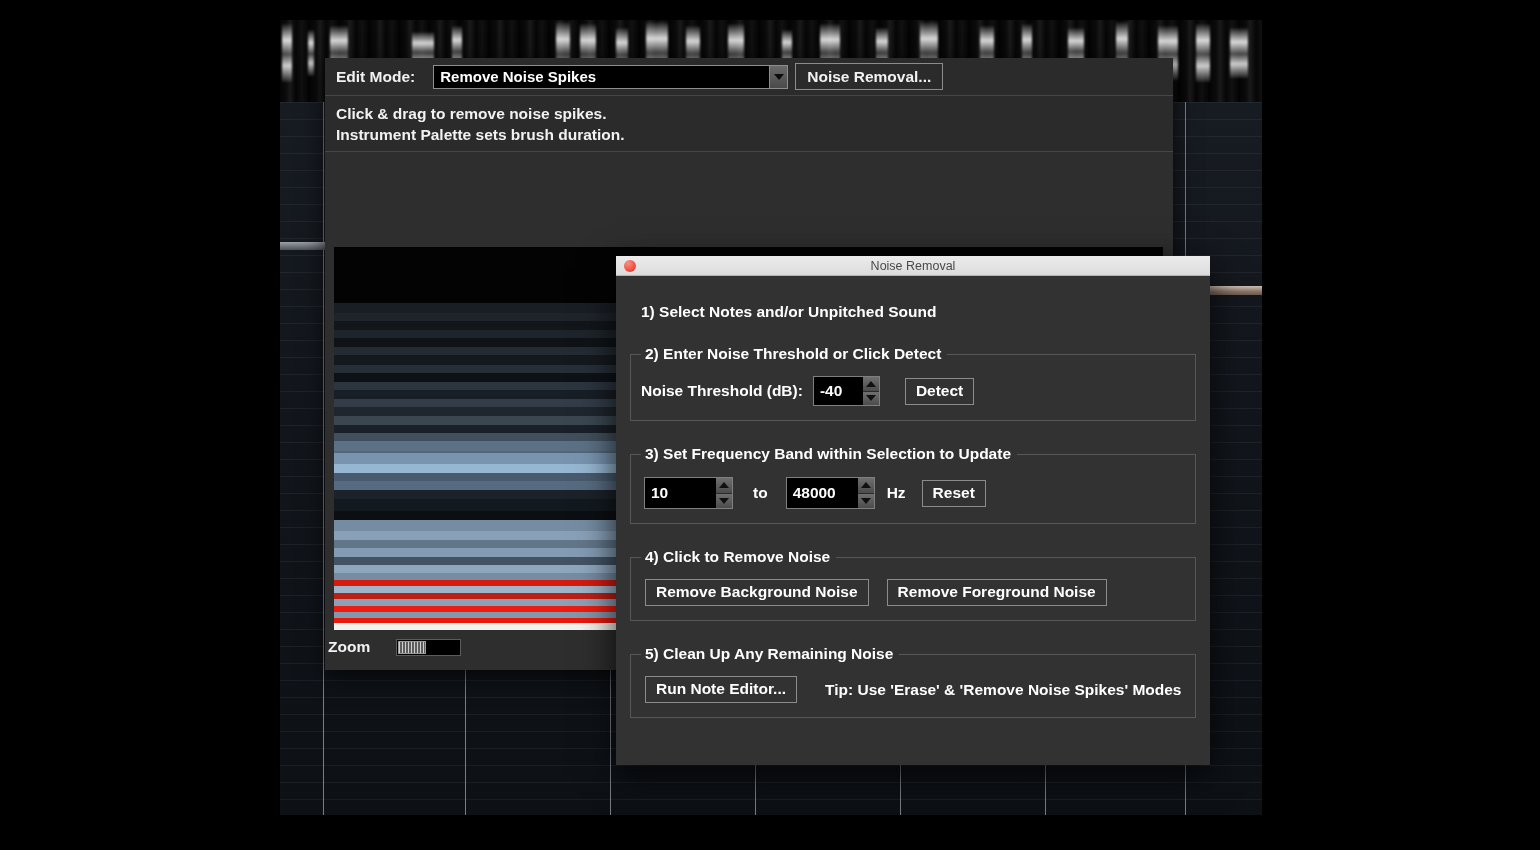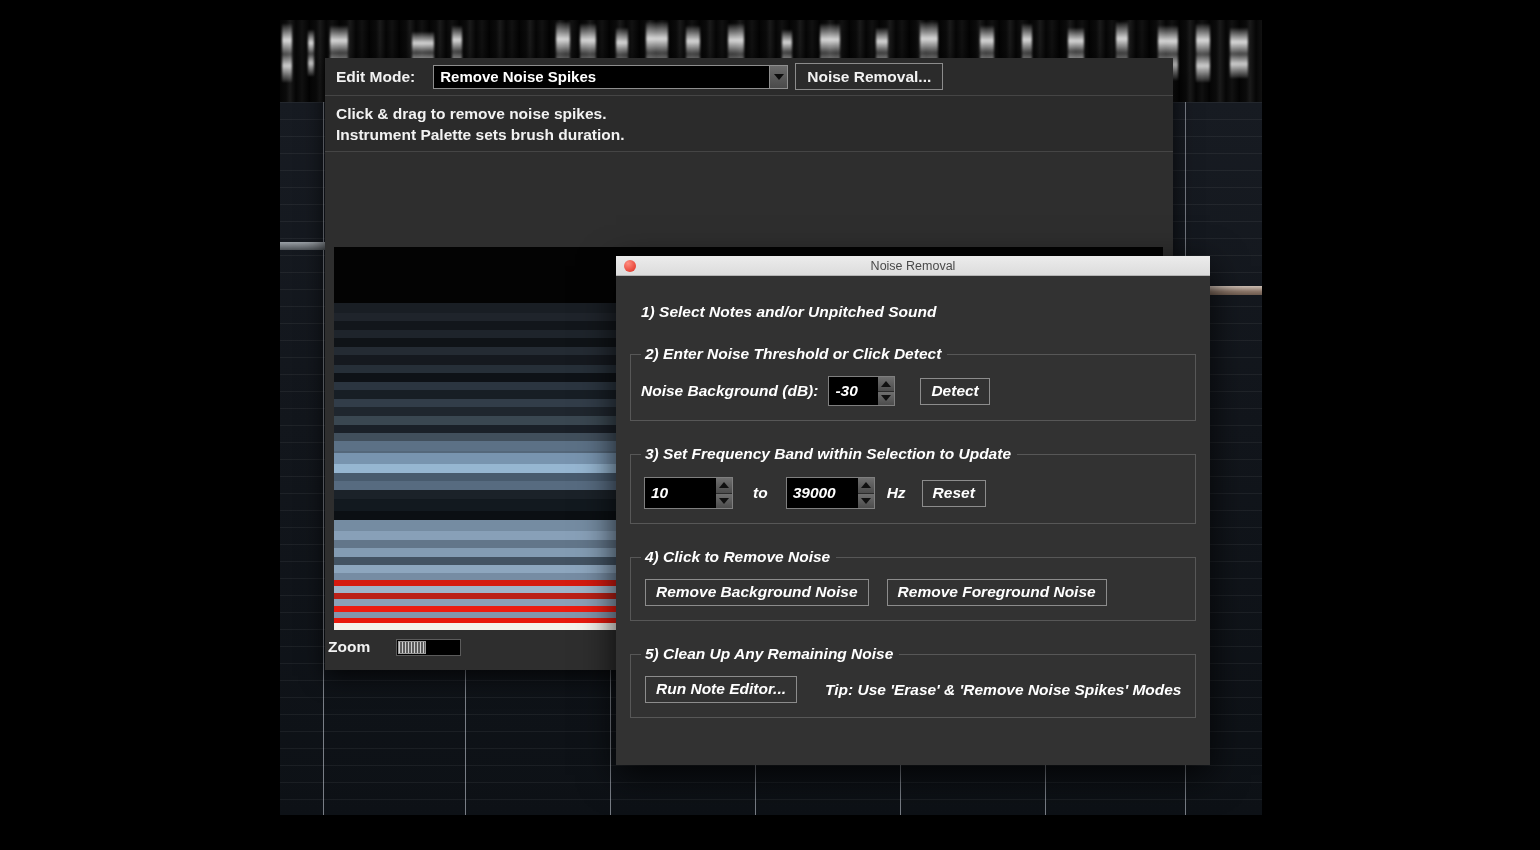--- a/index.html
+++ b/index.html
@@ -217,21 +217,21 @@
     background: linear-gradient(180deg,#ececec,#dcdcdc);
     border-bottom: 1px solid #b4b4b4;
     display: flex; align-items: center; justify-content: center;
   }
   #nd-titlebar .title { font-size: 12.5px; color: #4a4a4a; }
   #nd-close {
     position: absolute; left: 8px; top: 4px;
     width: 12px; height: 12px; border-radius: 50%;
     background: radial-gradient(circle at 34% 28%, #ff8d80, #e8473a 70%, #c0392b);
   }
-  #nd-body { padding: 16px 14px 0 14px; font-style: italic; }
+  #nd-body { padding: 16px 14px 0 14px; }
 
   .step-title {
     color: #ffffff; font-size: 15.5px; font-weight: bold;
     padding-left: 6px;
   }
   #step1 { margin: 11px 0 0 5px; }
 
   fieldset.step {
     border: 1px solid #575757;
     margin-top: 24px;
@@ -1034,23 +1034,23 @@
       <span class="title">Noise Removal</span>
     </div>
 
     <div id="nd-body">
 
       <div id="step1" class="step-title">1) Select Notes and/or Unpitched Sound</div>
 
       <fieldset class="step">
         <legend>2) Enter Noise Threshold or Click Detect</legend>
         <div class="step-row">
-          <span class="lbl-white">Noise Background (dB):</span>
+          <span class="lbl-white">Noise Threshold (dB):</span>
           <div class="spin" id="threshold-spin">
-            <div class="fld">-30</div>
+            <div class="fld">-40</div>
             <div class="arrows">
               <span>
                   <i class="up"></i>
                 </span>
               <span>
                   <i class="down"></i>
                 </span>
             </div>
           </div>
           <div class="btn" id="btn-detect">Detect</div>
@@ -1066,21 +1066,21 @@
               <span>
                   <i class="up"></i>
                 </span>
               <span>
                   <i class="down"></i>
                 </span>
             </div>
           </div>
           <span class="lbl-white" id="lbl-to">to</span>
           <div class="spin" id="freq-hi">
-            <div class="fld">39000</div>
+            <div class="fld">48000</div>
             <div class="arrows">
               <span>
                   <i class="up"></i>
                 </span>
               <span>
                   <i class="down"></i>
                 </span>
             </div>
           </div>
           <span class="lbl-white" id="lbl-hz">Hz</span>

